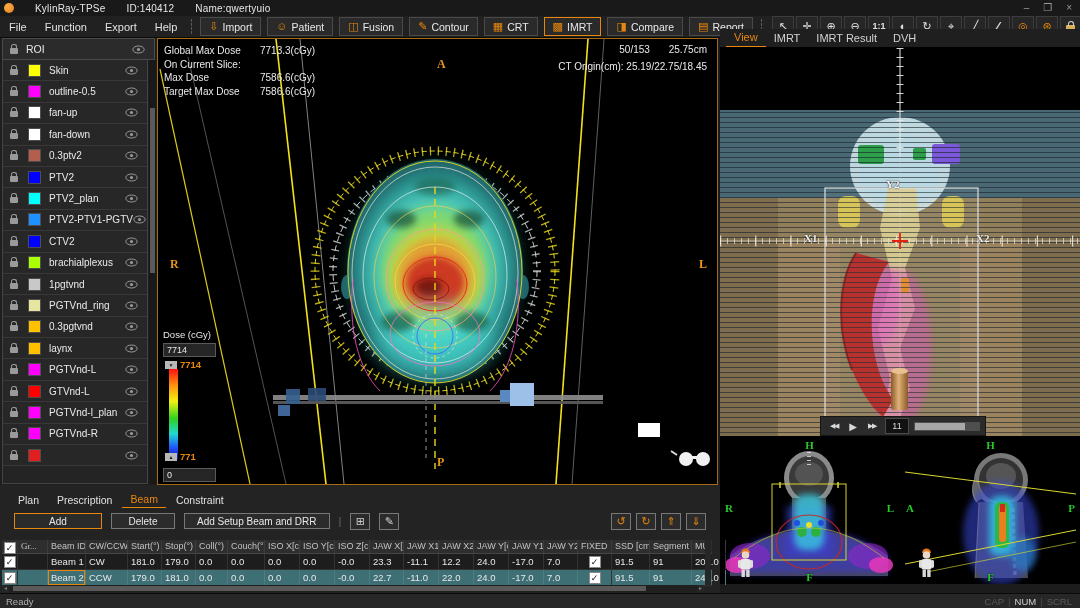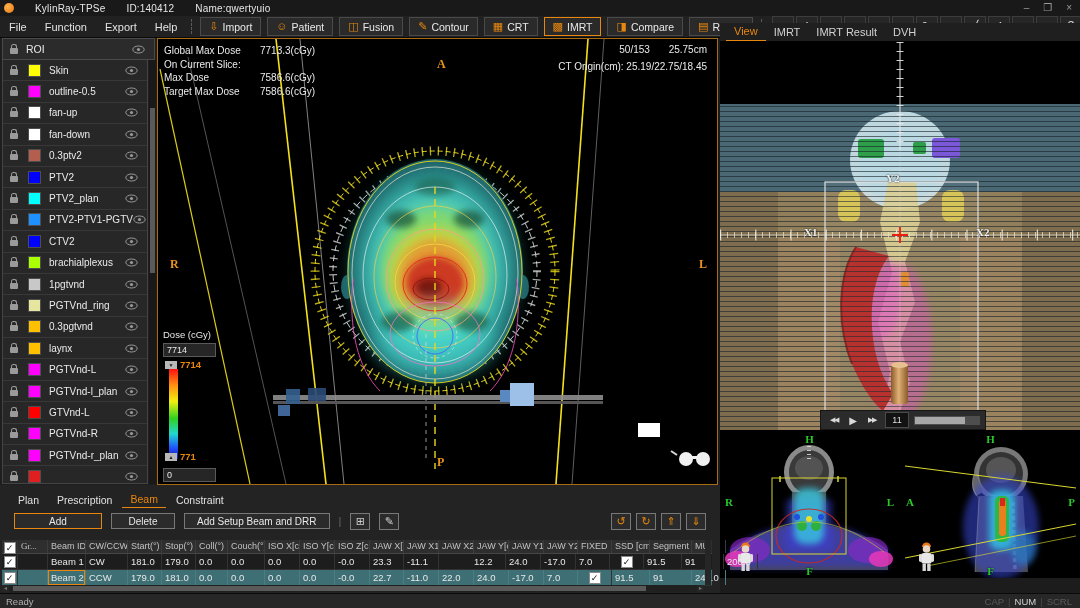--- a/index.html
+++ b/index.html
@@ -63,21 +63,21 @@
   .dose-input{width:48px;height:12px;background:#262626;border:1px solid #5a5a5a;color:#e8e8e8;
               font-size:9px;display:flex;align-items:center;padding-left:3px;margin-top:3px;}
   .grad{position:absolute;left:6px;top:40px;width:9px;height:90px;
         background:linear-gradient(#ff1010,#ff9010 18%,#f0f010 36%,#30d020 55%,#20d8d0 72%,#2050ff 88%,#1818a0);}
   .marker{position:absolute;display:flex;align-items:center;gap:3px;}
   .m-upper{left:2px;top:30px;} .m-lower{left:2px;top:122px;}
   .mbox{width:12px;height:8px;background:#b8b8b8;color:#1a1a1a;font-size:5px;line-height:8px;text-align:center;}
   .mlabel{color:#e8870e;font-size:9.5px;font-weight:bold;}
   .legend .min-input{position:absolute;left:0;top:136px;}
   
-  .rpanel{position:absolute;left:720px;top:23px;width:360px;height:555px;background:#000;border-radius:19px;}
+  .rpanel{position:absolute;left:720px;top:29px;width:360px;height:555px;background:#000;border-radius:19px;}
   .rtabs{position:absolute;left:0;top:0;width:100%;height:19px;background:#1f1f1f;display:flex;
          align-items:flex-end;padding-left:6px;box-sizing:border-box;border-bottom:1px solid #000;}
   .rtab{font-size:11px;color:#d2d2d2;padding:0 8px 3px 8px;}
   .rtab.active{color:#e8870e;border-bottom:1px solid #e8870e;}
   .bev{position:absolute;left:0;top:19px;width:360px;height:390px;overflow:hidden;}
   .bev-label{position:absolute;font-family:"Liberation Serif","DejaVu Serif",serif;font-weight:bold;
              font-size:11px;color:#f2f2f2;text-shadow:0 0 2px #000;}
   .x1{left:84px;top:184px;} .x2{left:256px;top:184px;} .y2{left:166px;top:130px;}
   .player{position:absolute;left:100px;top:368px;width:166px;height:20px;background:#2b2b2b;
           border:1px solid #161616;display:flex;align-items:center;gap:5px;padding:0 5px;box-sizing:border-box;}
@@ -411,55 +411,44 @@
           <div class="roi-name">PGTVnd-L</div>
           <div class="eye">
             <svg width="13" height="9" viewBox="0 0 13 9">
               <ellipse cx="6.5" cy="4.5" rx="5.7" ry="3.5" fill="none" stroke="#9a9a9a" stroke-width="1"></ellipse>
               <circle cx="6.5" cy="4.5" r="1.6" fill="#9a9a9a"></circle>
             </svg>
           </div>
         </div>
         <div class="roi-row">
           <div class="roi-lock"></div>
+          <div class="swatch" style="background: rgb(255, 0, 0);"></div>
+          <div class="roi-name">GTVnd-L</div>
+          <div class="eye">
+            <svg width="13" height="9" viewBox="0 0 13 9">
+              <ellipse cx="6.5" cy="4.5" rx="5.7" ry="3.5" fill="none" stroke="#9a9a9a" stroke-width="1"></ellipse>
+              <circle cx="6.5" cy="4.5" r="1.6" fill="#9a9a9a"></circle>
+            </svg>
+          </div>
+        </div>
+        <div class="roi-row">
+          <div class="roi-lock"></div>
           <div class="swatch" style="background: rgb(255, 0, 255);"></div>
           <div class="roi-name">PGTVnd-l_plan</div>
           <div class="eye">
             <svg width="13" height="9" viewBox="0 0 13 9">
               <ellipse cx="6.5" cy="4.5" rx="5.7" ry="3.5" fill="none" stroke="#9a9a9a" stroke-width="1"></ellipse>
               <circle cx="6.5" cy="4.5" r="1.6" fill="#9a9a9a"></circle>
             </svg>
           </div>
         </div>
         <div class="roi-row">
           <div class="roi-lock"></div>
-          <div class="swatch" style="background: rgb(255, 0, 0);"></div>
-          <div class="roi-name">GTVnd-L</div>
-          <div class="eye">
-            <svg width="13" height="9" viewBox="0 0 13 9">
-              <ellipse cx="6.5" cy="4.5" rx="5.7" ry="3.5" fill="none" stroke="#9a9a9a" stroke-width="1"></ellipse>
-              <circle cx="6.5" cy="4.5" r="1.6" fill="#9a9a9a"></circle>
-            </svg>
-          </div>
-        </div>
-        <div class="roi-row">
-          <div class="roi-lock"></div>
           <div class="swatch" style="background: rgb(255, 0, 255);"></div>
           <div class="roi-name">PGTVnd-R</div>
-          <div class="eye">
-            <svg width="13" height="9" viewBox="0 0 13 9">
-              <ellipse cx="6.5" cy="4.5" rx="5.7" ry="3.5" fill="none" stroke="#9a9a9a" stroke-width="1"></ellipse>
-              <circle cx="6.5" cy="4.5" r="1.6" fill="#9a9a9a"></circle>
-            </svg>
-          </div>
-        </div>
-        <div class="roi-row">
-          <div class="roi-lock"></div>
-          <div class="swatch" style="background: rgb(255, 0, 255);"></div>
-          <div class="roi-name">PGTVnd-r_plan</div>
           <div class="eye">
             <svg width="13" height="9" viewBox="0 0 13 9">
               <ellipse cx="6.5" cy="4.5" rx="5.7" ry="3.5" fill="none" stroke="#9a9a9a" stroke-width="1"></ellipse>
               <circle cx="6.5" cy="4.5" r="1.6" fill="#9a9a9a"></circle>
             </svg>
           </div>
         </div>
         <div class="roi-row">
           <div class="roi-lock"></div>
           <div class="swatch" style="background: rgb(224, 32, 32);"></div>
@@ -804,21 +793,21 @@
             <div class="td" style="width: 42px;">CW</div>
             <div class="td" style="width: 34px;">181.0</div>
             <div class="td" style="width: 34px;">179.0</div>
             <div class="td" style="width: 32px;">0.0</div>
             <div class="td" style="width: 37px;">0.0</div>
             <div class="td" style="width: 35px;">0.0</div>
             <div class="td" style="width: 35px;">0.0</div>
             <div class="td" style="width: 35px;">-0.0</div>
             <div class="td" style="width: 34px;">23.3</div>
             <div class="td" style="width: 35px;">-11.1</div>
-            <div class="td" style="width: 35px; margin-left: 32px;">12.2</div>
+            <div class="td" style="width: 35px;">12.2</div>
             <div class="td" style="width: 35px;">24.0</div>
             <div class="td" style="width: 35px;">-17.0</div>
             <div class="td" style="width: 34px;">7.0</div>
             <div class="cbwrap" style="width: 34px;">
               <div class="cb">✓</div>
             </div>
             <div class="td" style="width: 38px;">91.5</div>
             <div class="td" style="width: 42px;">91</div>
             <div class="td" style="width: 34px;">200.0</div>
           </div>

